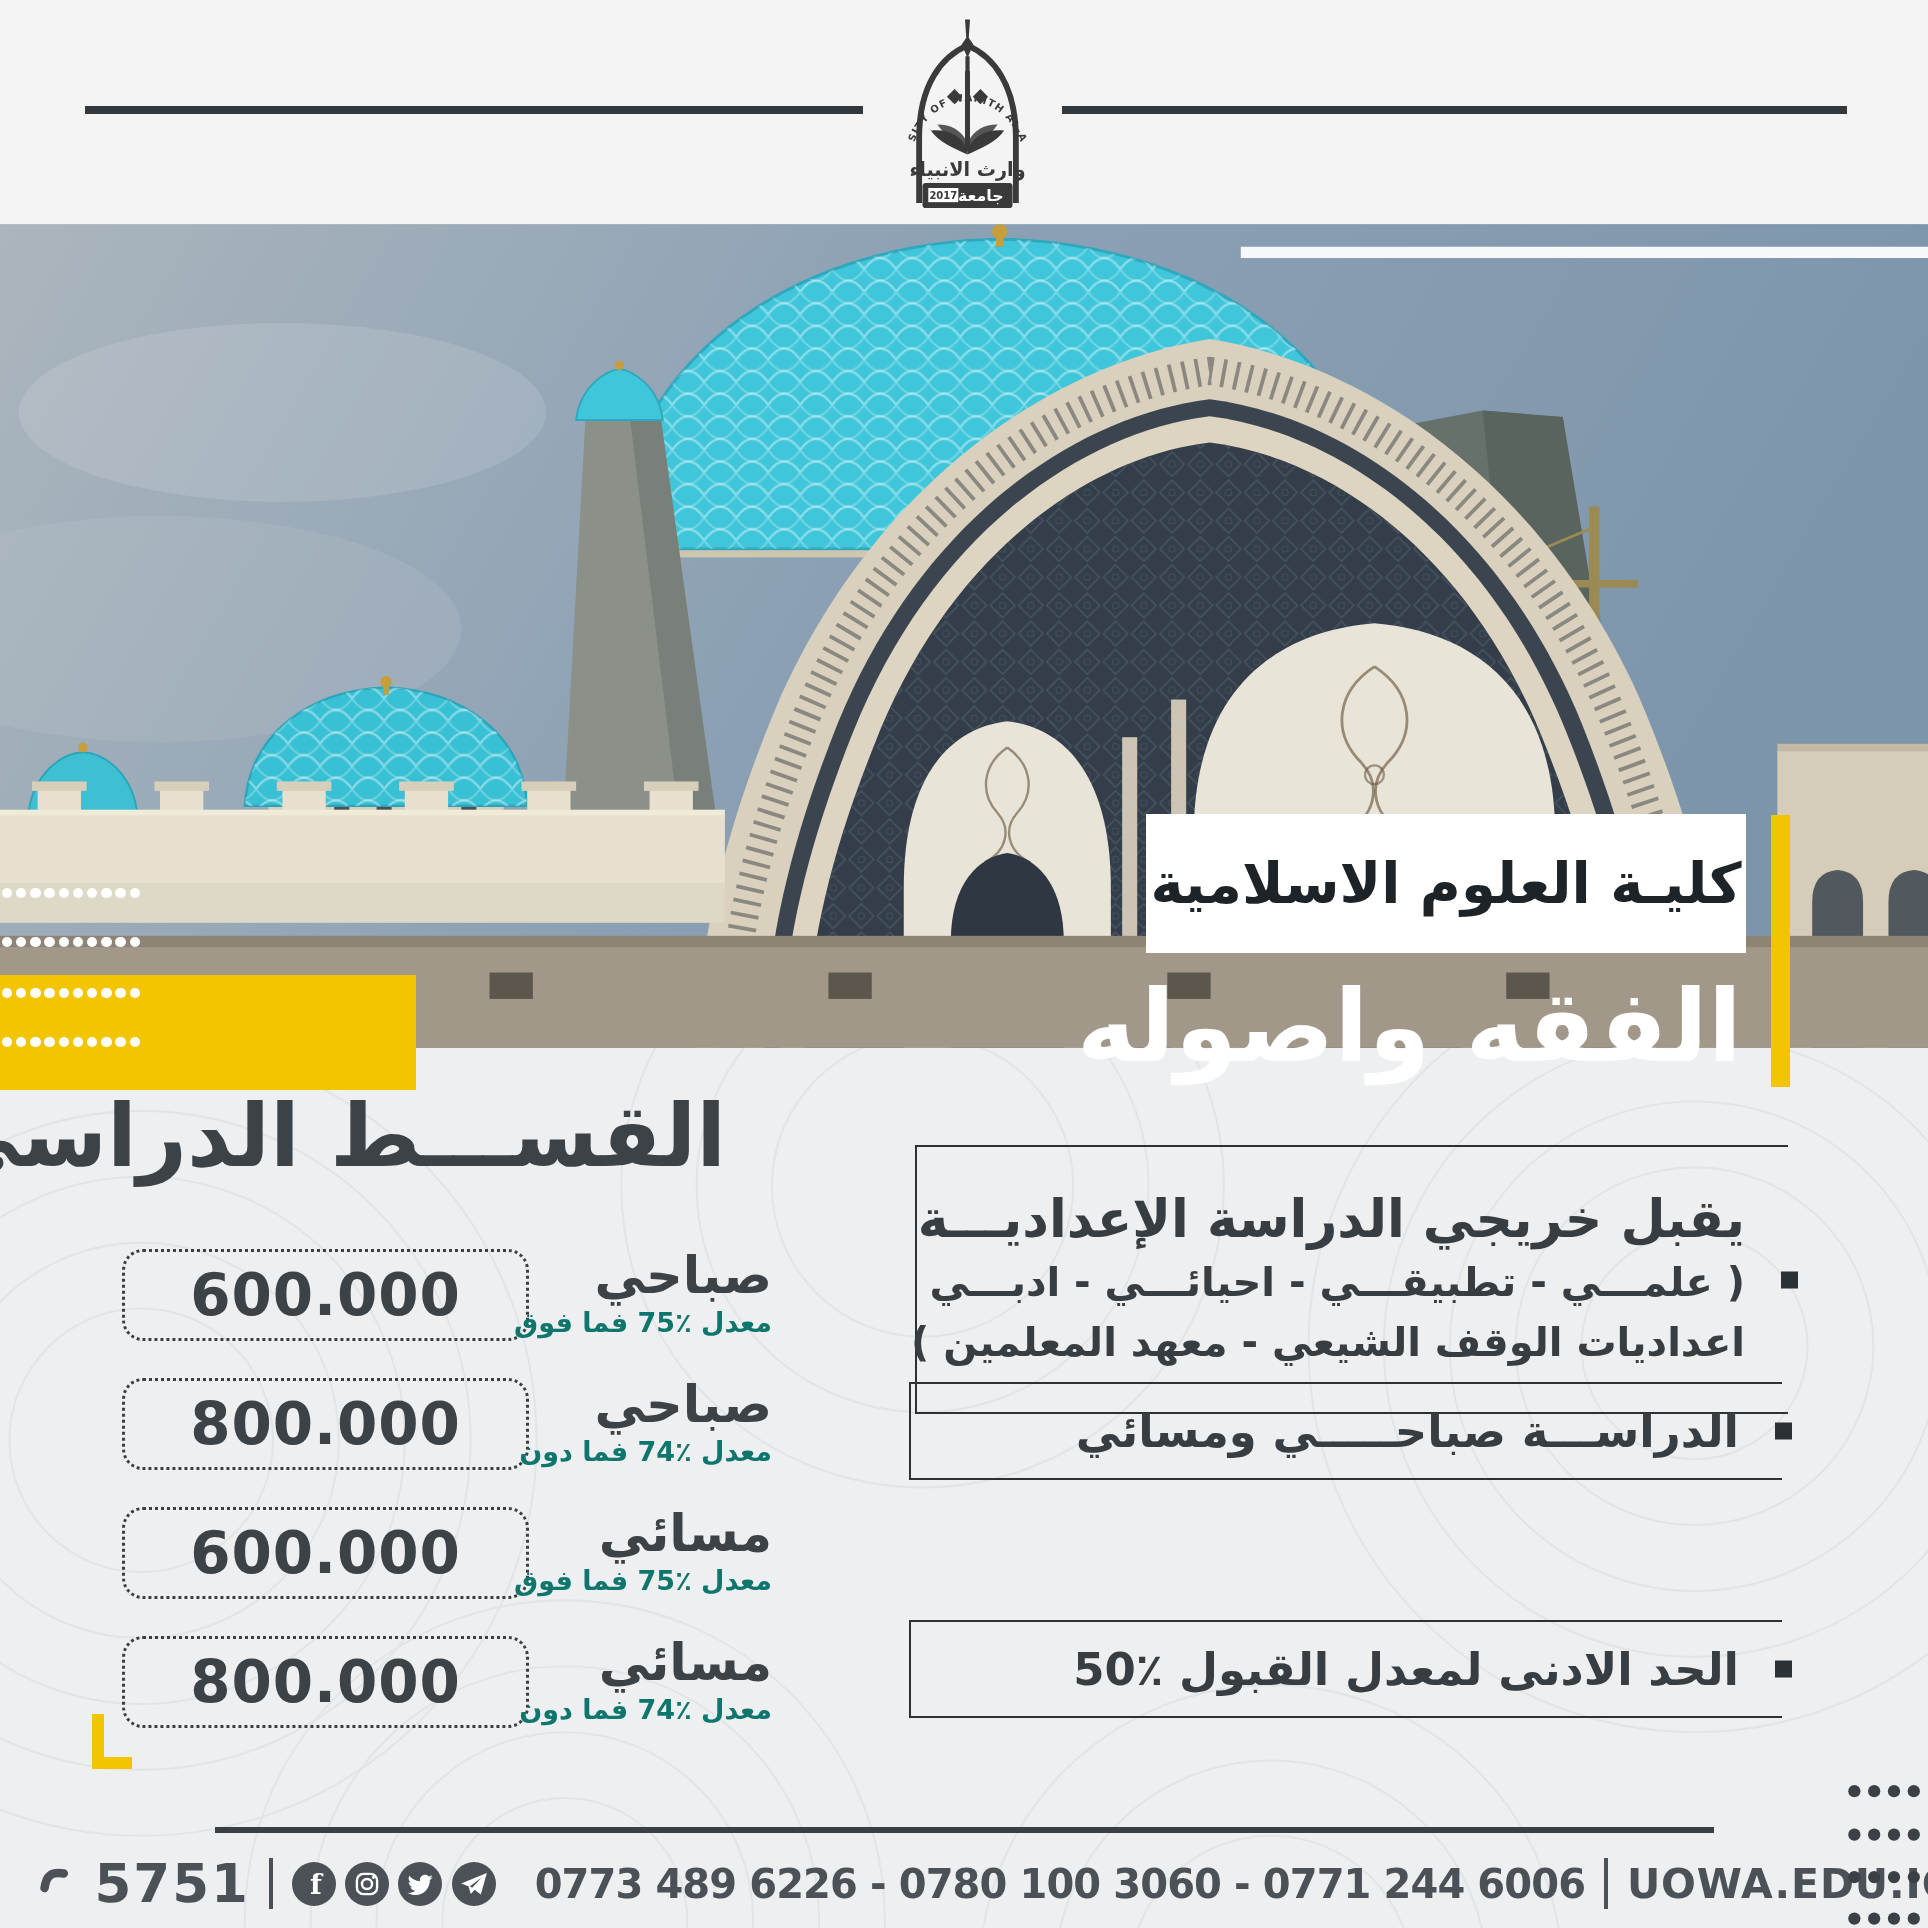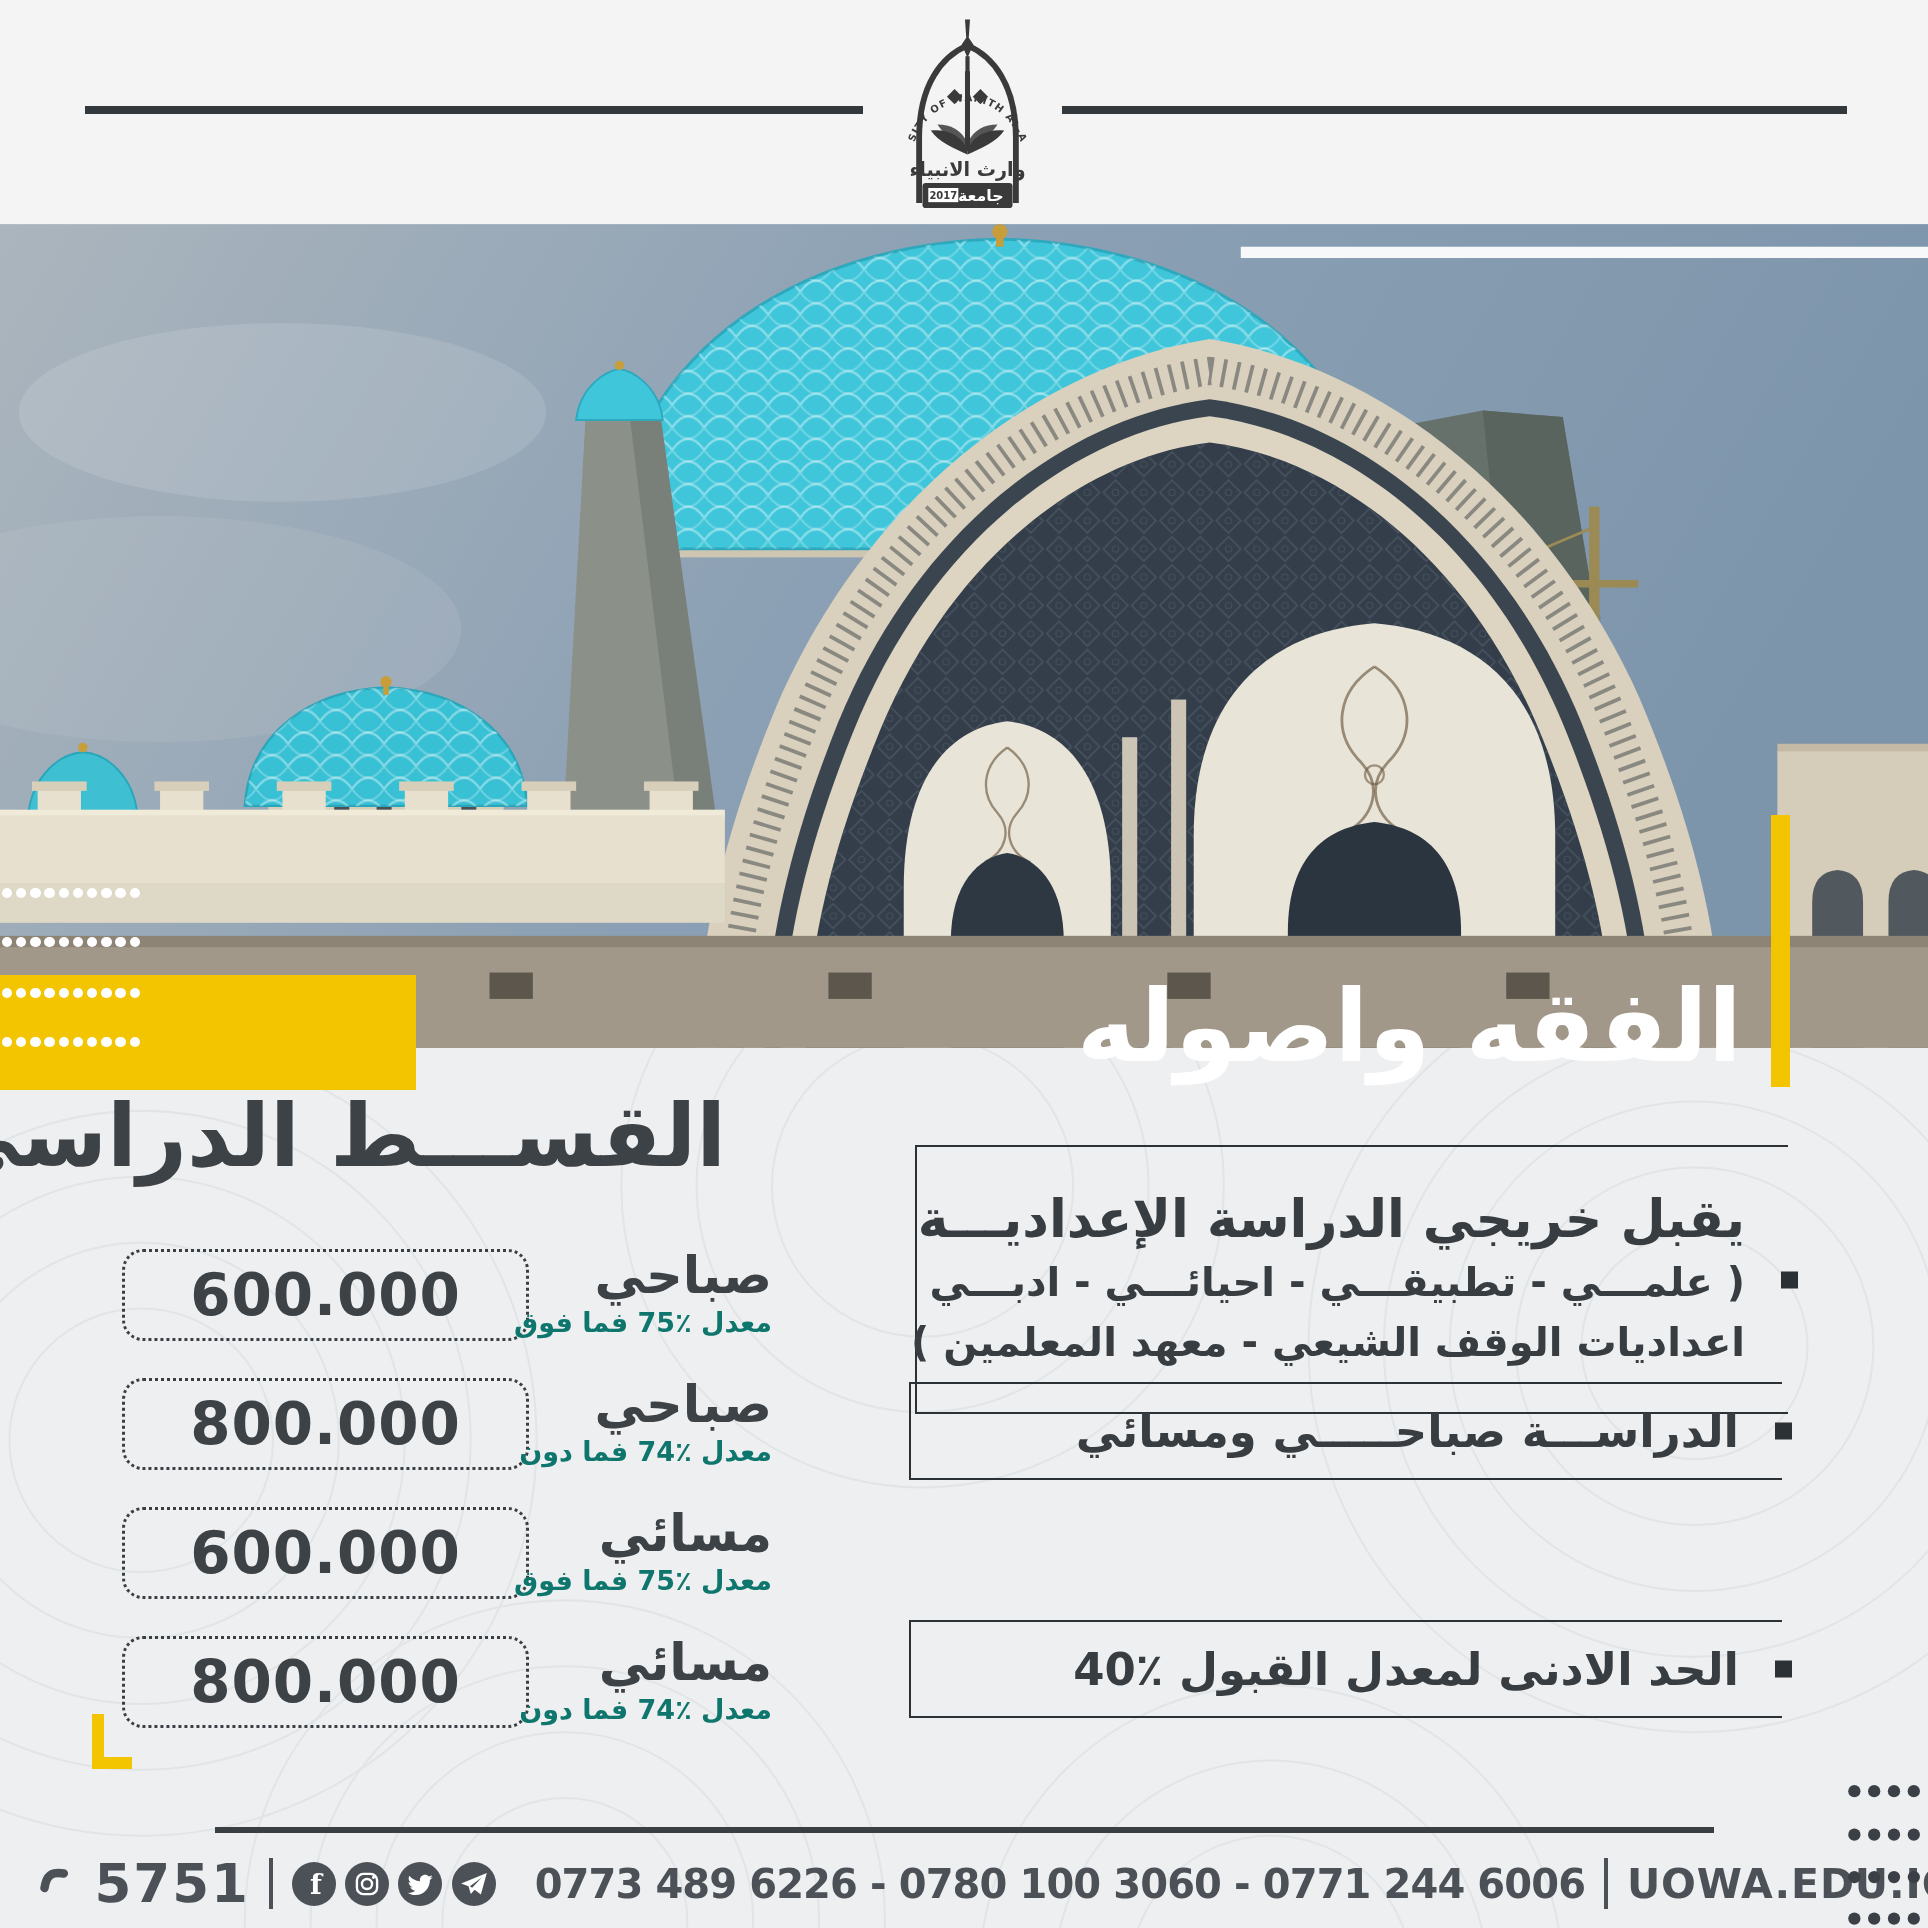--- a/index.html
+++ b/index.html
@@ -265,20 +265,23 @@
         <g fill="#5d564c">
           <rect x="520" y="795" width="46" height="28"></rect>
             <rect x="880" y="795" width="46" height="28"></rect>
           <rect x="1240" y="795" width="46" height="28"></rect>
             <rect x="1600" y="795" width="46" height="28"></rect>
         </g>
       </g>
     </svg>
   </div>
 
+  <div class="college-box">
+    <span>كليـة العلوم الاسلامية</span>
+  </div>
   <div class="yellow-bar"></div>
   <div class="dept">الفقه واصوله</div>
 
   <div class="yellow-rect"></div>
   <div class="dotrow" style="top:888px;">
     <span class="dot"></span>
       <span class="dot"></span>
       <span class="dot"></span>
       <span class="dot"></span>
       <span class="dot"></span>
@@ -372,21 +375,21 @@
   </div>
 
   <div class="adm-box" style="top:1382px;height:98px;">
     <span class="adm-bullet"></span>
     <div class="adm-text">الدراســـة صباحـــــي ومسائي</div>
   </div>
 
 
   <div class="adm-box" style="top:1620px;height:98px;">
     <span class="adm-bullet"></span>
-    <div class="adm-text">الحد الادنى لمعدل القبول ٪40</div>
+    <div class="adm-text">الحد الادنى لمعدل القبول ٪50</div>
   </div>
 
   <div class="footer-line"></div>
   <div class="footer">
     <svg width="41" height="41" viewBox="0 0 48 48">
       <path d="M12,31 C12,16 17,11 32,11" fill="none" stroke="#4b5156" stroke-width="10" stroke-linecap="round" transform="rotate(8 24 24)"></path>
     </svg>
     <span class="f-short">5751</span>
     <span class="f-sep"></span>
     <span class="f-icons">

